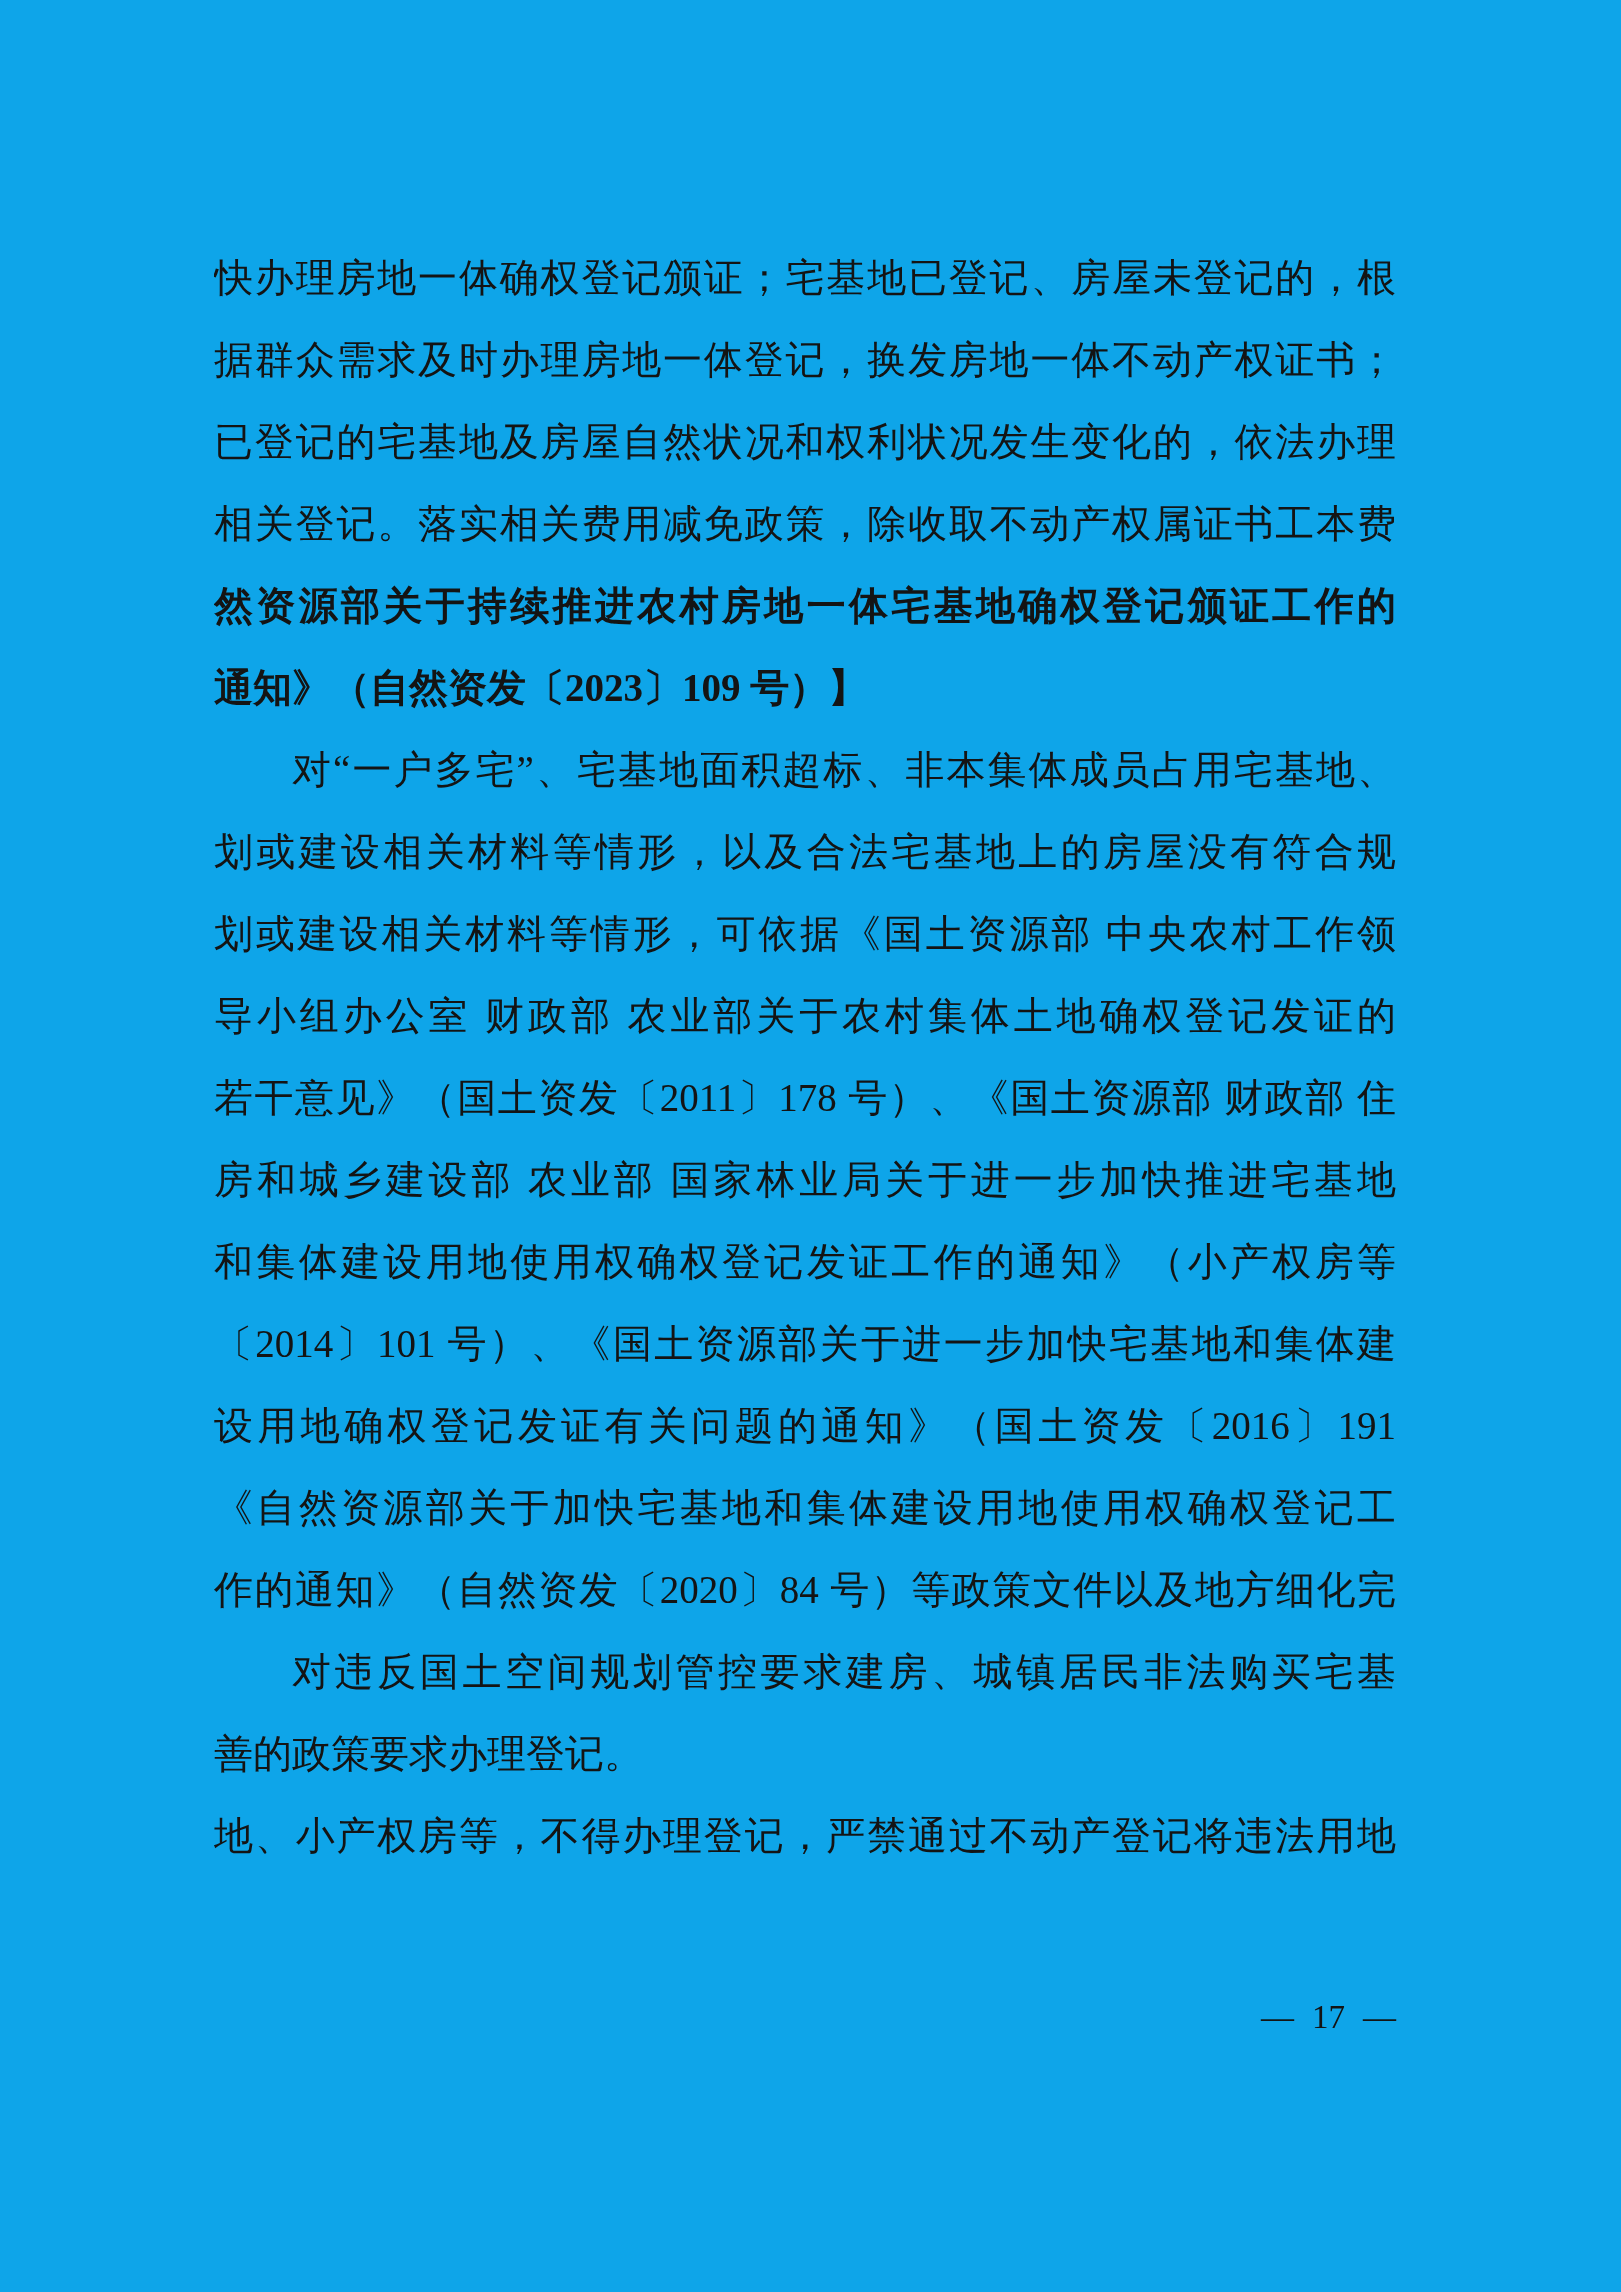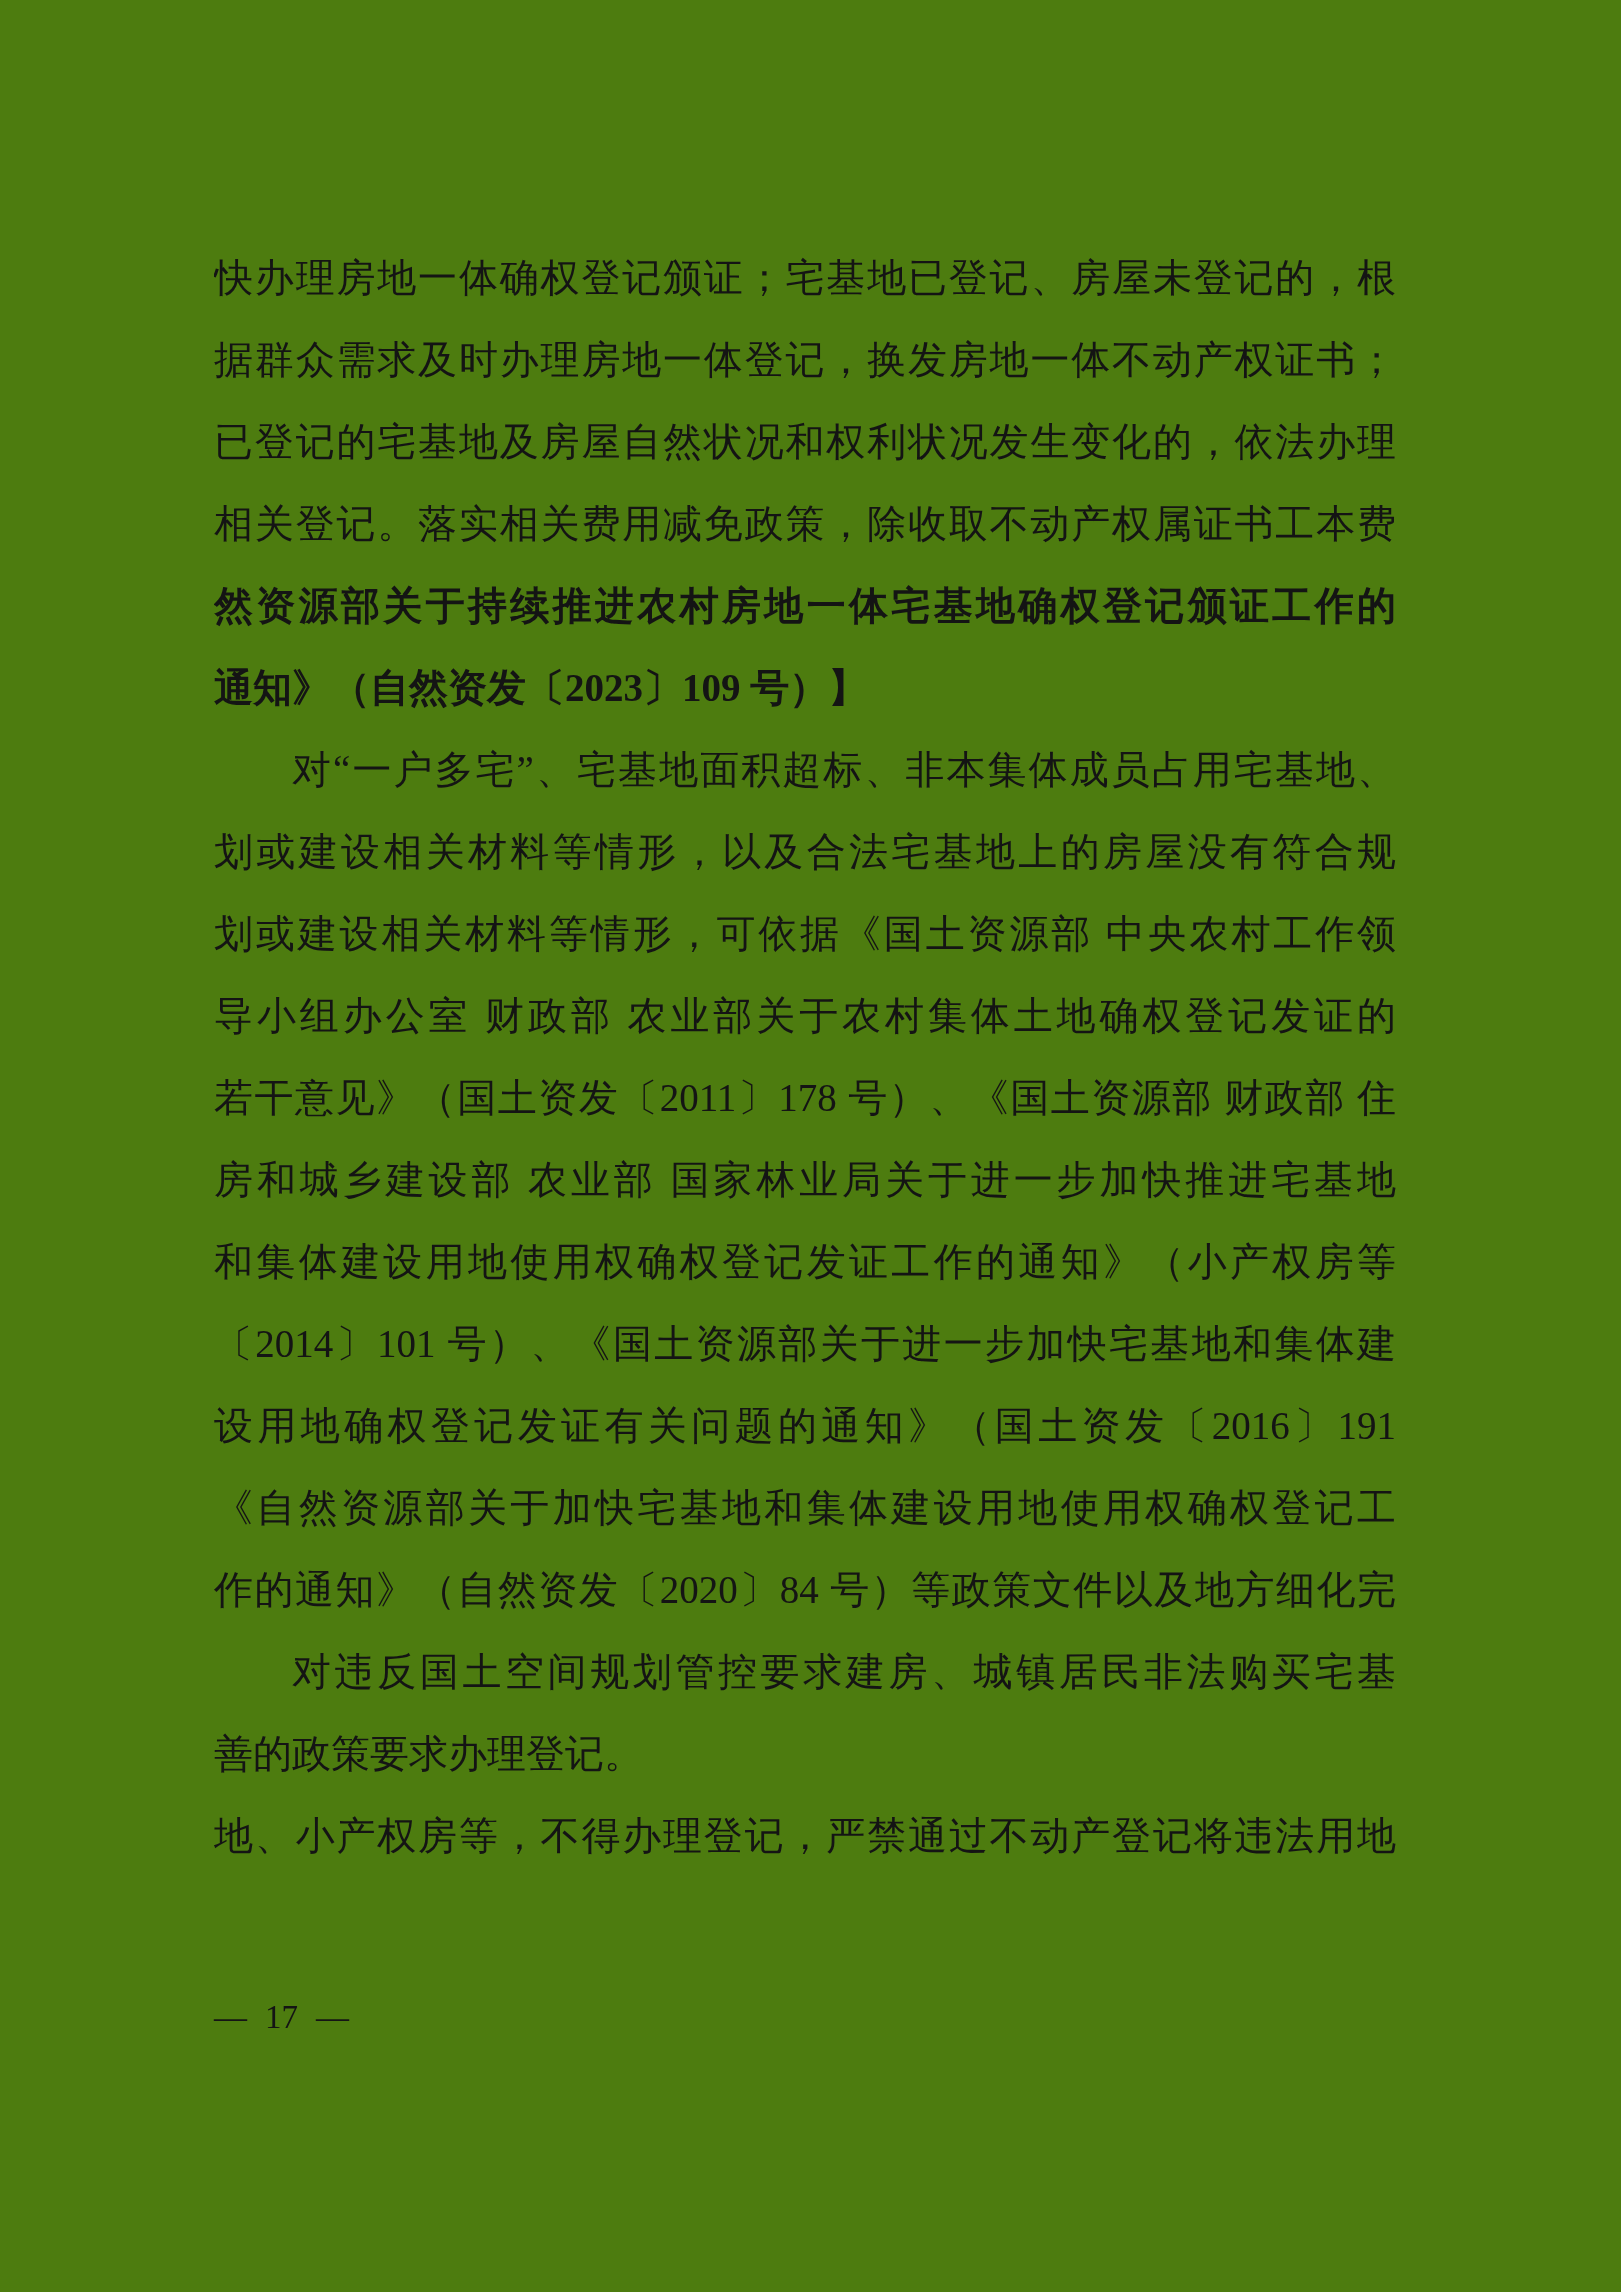--- a/index.html
+++ b/index.html
@@ -4,21 +4,21 @@
 <style>
   html, body {
     margin: 0;
     padding: 0;
     background: #ffffff;
   }
   .page {
     position: relative;
     width: 1621px;
     height: 2293px;
-    background: #4d7c0f;
+    background: #0ea5e9;
     color: #000000;
     font-family: "Liberation Serif", "DejaVu Serif", serif;
     overflow: hidden;
   }
   .text-block {
     position: absolute;
     left: 214px;
     top: 237px;
     width: 1182px;
   }
@@ -43,20 +43,21 @@
     font-weight: bold;
   }
   .plain {
     font-weight: normal;
   }
   .footer {
     position: absolute;
     left: 214px;
     top: 1996px;
     width: 1182px;
+    text-align: right;
     font-size: 33px;
     line-height: 43px;
     color: #141414;
     word-spacing: 9.8px;
   }
 </style>
 </head>
 <body>
 
 <div class="page">

